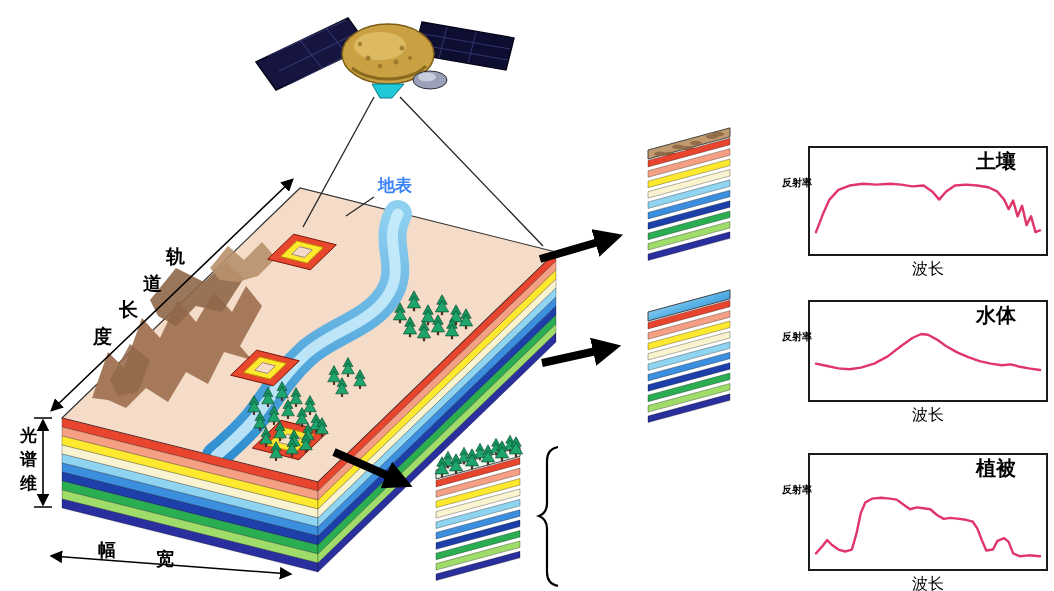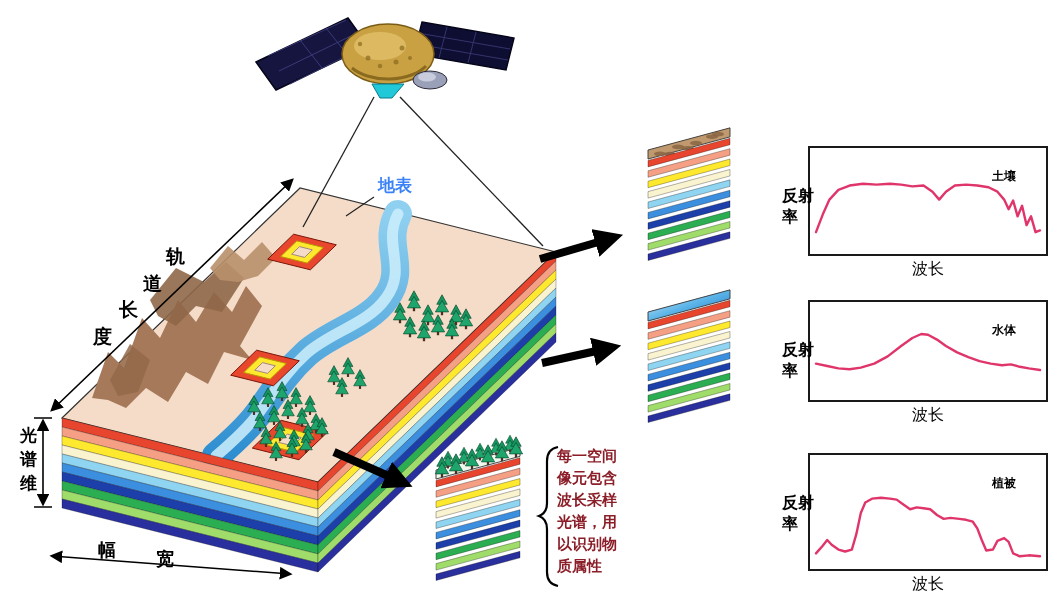--- a/index.html
+++ b/index.html
@@ -11,22 +11,22 @@
   .surface-label{left:378px;top:174px;font-size:17px}
   .pos-char{position:absolute;font-weight:bold;color:#000;white-space:nowrap}
   .orbit-char{font-size:19px}
   .spectral-char{font-size:17px}
   .swath-char{font-size:18px}
   .annotation{position:absolute;left:557px;top:445px;width:78px;font-size:15px;font-weight:bold;
               color:#8b1e28;line-height:22px}
   .annotation div{white-space:nowrap}
   .chart{position:absolute;background:#fff;border:2px solid #1a1a1a}
   .chart .curve{position:absolute;left:6px;top:12px;width:calc(100% - 12px);height:calc(100% - 18px);overflow:visible}
-  .chart-title{position:absolute;top:20px;right:30px;font-size:12px;font-weight:bold}
-  .ylabel{position:absolute;left:-28px;top:38px;width:34px;font-size:16px;font-weight:bold;line-height:1.3;white-space:normal}
+  .chart-title{position:absolute;top:0;right:30px;font-size:20px;font-weight:bold}
+  .ylabel{position:absolute;left:-28px;top:28px;width:34px;font-size:10px;font-weight:bold;line-height:1.3;white-space:normal}
   .xlabel{position:absolute;left:50%;bottom:-26px;transform:translateX(-50%);font-size:16px;font-weight:normal}
 </style>
 </head>
 <body>
 
 <div class="canvas" id="canvas">
 
   <svg id="scene" width="1054" height="591" viewBox="0 0 1054 591">
     <defs>
       <marker id="bigArrow" viewBox="0 0 10 10" refX="6" refY="5" markerWidth="3.6" markerHeight="3.6" orient="auto">
@@ -406,28 +406,20 @@
 
     <g stroke="#222" stroke-width="1.3">
       <line x1="374" y1="97" x2="303" y2="227"></line>
       <line x1="400" y1="97" x2="543" y2="246"></line>
     </g>
 
     <line x1="374" y1="197" x2="346" y2="216" stroke="#222" stroke-width="1.2"></line>
   </svg>
 
   <div class="lbl surface-label">地表</div>
-  <div class="annotation" id="annotation">
-      <div>每一空间</div>
-      <div>像元包含</div>
-      <div>波长采样</div>
-      <div>光谱，用</div>
-      <div>以识别物</div>
-      <div>质属性</div>
-    </div>
 
   <div class="chart" id="chart-0" style="left:808px;top:146px;width:240px;height:110px">
     <span class="ylabel">反射率</span>
     <span class="chart-title">土壤</span>
     <svg class="curve" viewBox="0 0 100 100" preserveAspectRatio="none">
         <path d="M0,82 L3,62 L6,45 L10,34 L15,29 L21,27 L27,28 L33,27 L38,28 L43,30 L48,29 L52,36 L55,45 L58,36 L62,29 L67,28 L72,29 L77,31 L81,36 L84,45 L86,56 L88,46 L90,64 L92,52 L94,74 L96,64 L98,82 L100,80" fill="none" stroke="#e0356b" stroke-width="2.4" stroke-linejoin="round" stroke-linecap="round" vector-effect="non-scaling-stroke"></path>
       </svg>
     <span class="xlabel">波长</span>
   </div>
   <div class="chart" id="chart-1" style="left:808px;top:300px;width:240px;height:102px">

